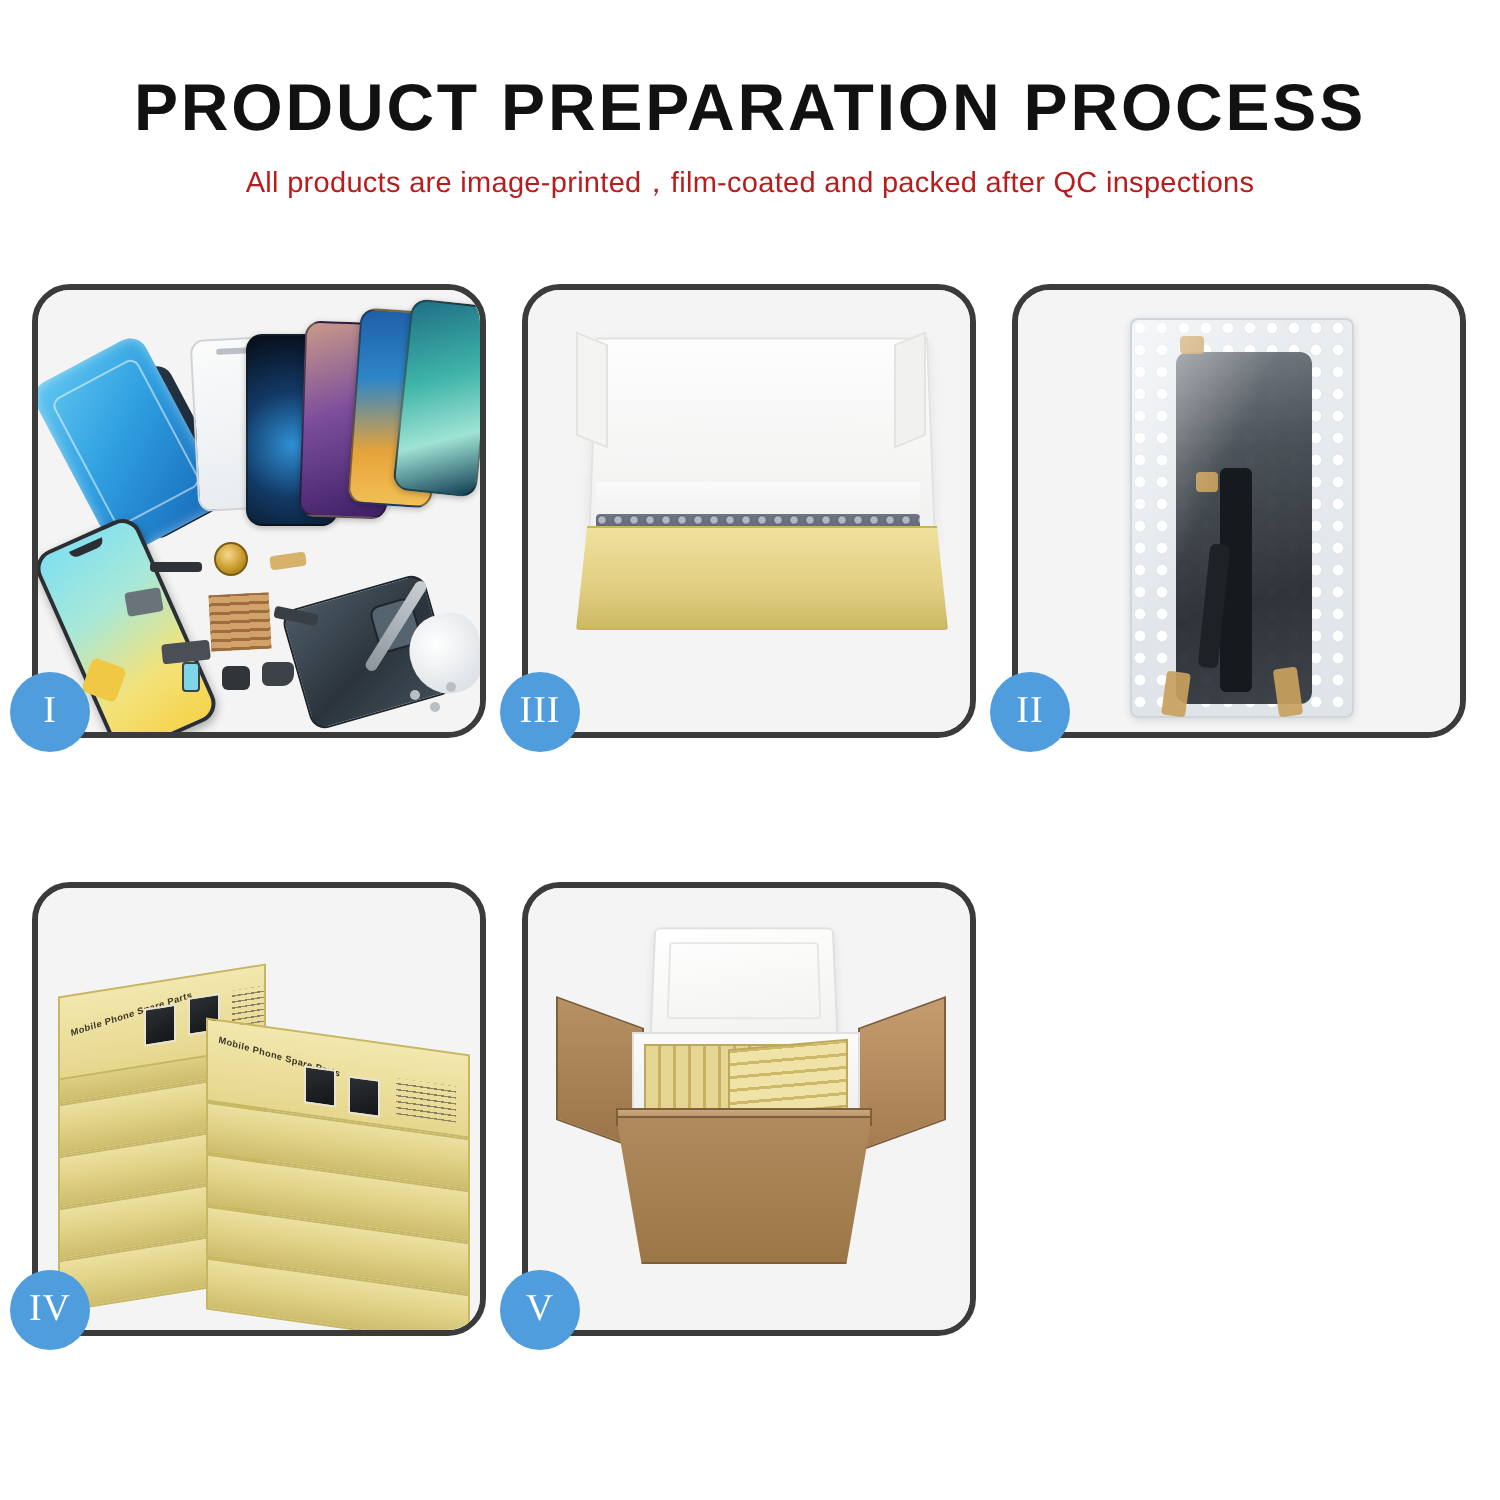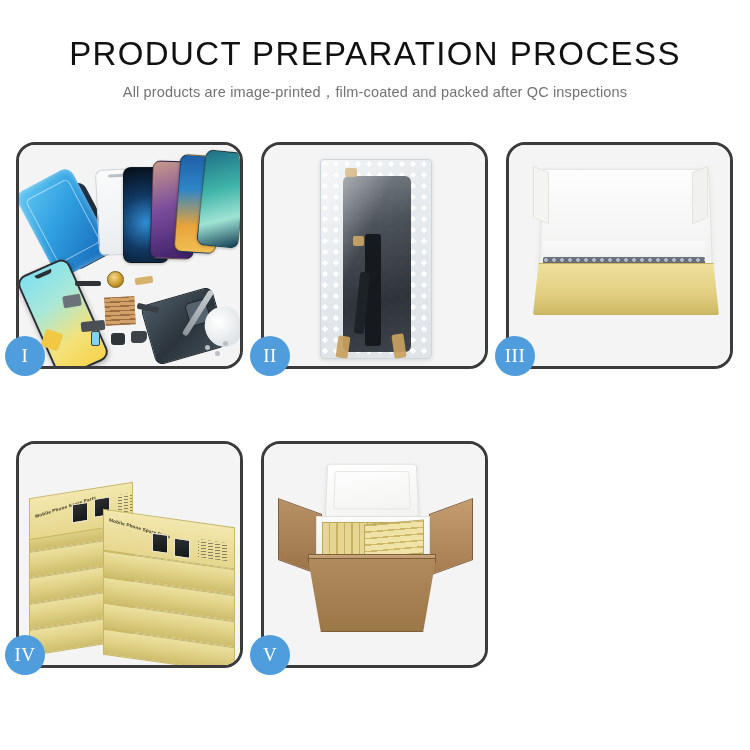--- a/index.html
+++ b/index.html
@@ -18,30 +18,30 @@
     height: 750px;
     background: #ffffff;
   }
 
   
   .header { position: absolute; top: 34px; left: 0; width: 750px; text-align: center; }
 
   .title {
     font-size: 33px;
     letter-spacing: 1.4px;
-    font-weight: 400;
+    font-weight: 700;
     color: #111111;
     line-height: 40px;
     white-space: nowrap;
   }
 
   .subtitle {
     margin-top: 9px;
     font-size: 14.5px;
-    color: #737373;
+    color: #b91c1c;
     letter-spacing: 0.15px;
     line-height: 18px;
     white-space: nowrap;
   }
 
   
   .grid {
     position: absolute;
     top: 142px;
     left: 16px;
@@ -442,47 +442,47 @@
           <div class="p1-screw p1-s2"></div>
           <div class="p1-screw p1-s3"></div>
         </div>
       </div>
       <div class="badge">I</div>
     </div>
 
     <div class="card">
       <div class="card-inner">
         <div class="scene">
+          <div class="p3-lid"></div>
+          <div class="p3-lidflapL"></div>
+          <div class="p3-lidflapR"></div>
+          <div class="p3-innerwall"></div>
+          <div class="p3-fill"></div>
+          <div class="p3-tray"></div>
+        </div>
+      </div>
+      <div class="badge">III</div>
+    </div>
+
+    <div class="card">
+      <div class="card-inner">
+        <div class="scene">
           <div class="p2-bag">
             <div class="p2-screen"></div>
             <div class="p2-flex"></div>
             <div class="p2-flex2"></div>
             <div class="p2-tape p2-t1"></div>
             <div class="p2-tape p2-t2"></div>
             <div class="p2-tape p2-t3"></div>
             <div class="p2-tape p2-t4"></div>
             <div class="p2-bubblesheen"></div>
           </div>
         </div>
       </div>
       <div class="badge">II</div>
-    </div>
-
-    <div class="card">
-      <div class="card-inner">
-        <div class="scene">
-          <div class="p3-lid"></div>
-          <div class="p3-lidflapL"></div>
-          <div class="p3-lidflapR"></div>
-          <div class="p3-innerwall"></div>
-          <div class="p3-fill"></div>
-          <div class="p3-tray"></div>
-        </div>
-      </div>
-      <div class="badge">III</div>
     </div>
 
     <div class="card">
       <div class="card-inner">
         <div class="scene p4">
 
           <div class="p4-stackL">
             <div class="p4-slab" style="top:132px"></div>
             <div class="p4-slab" style="top:106px"></div>
             <div class="p4-slab" style="top:80px"></div>

